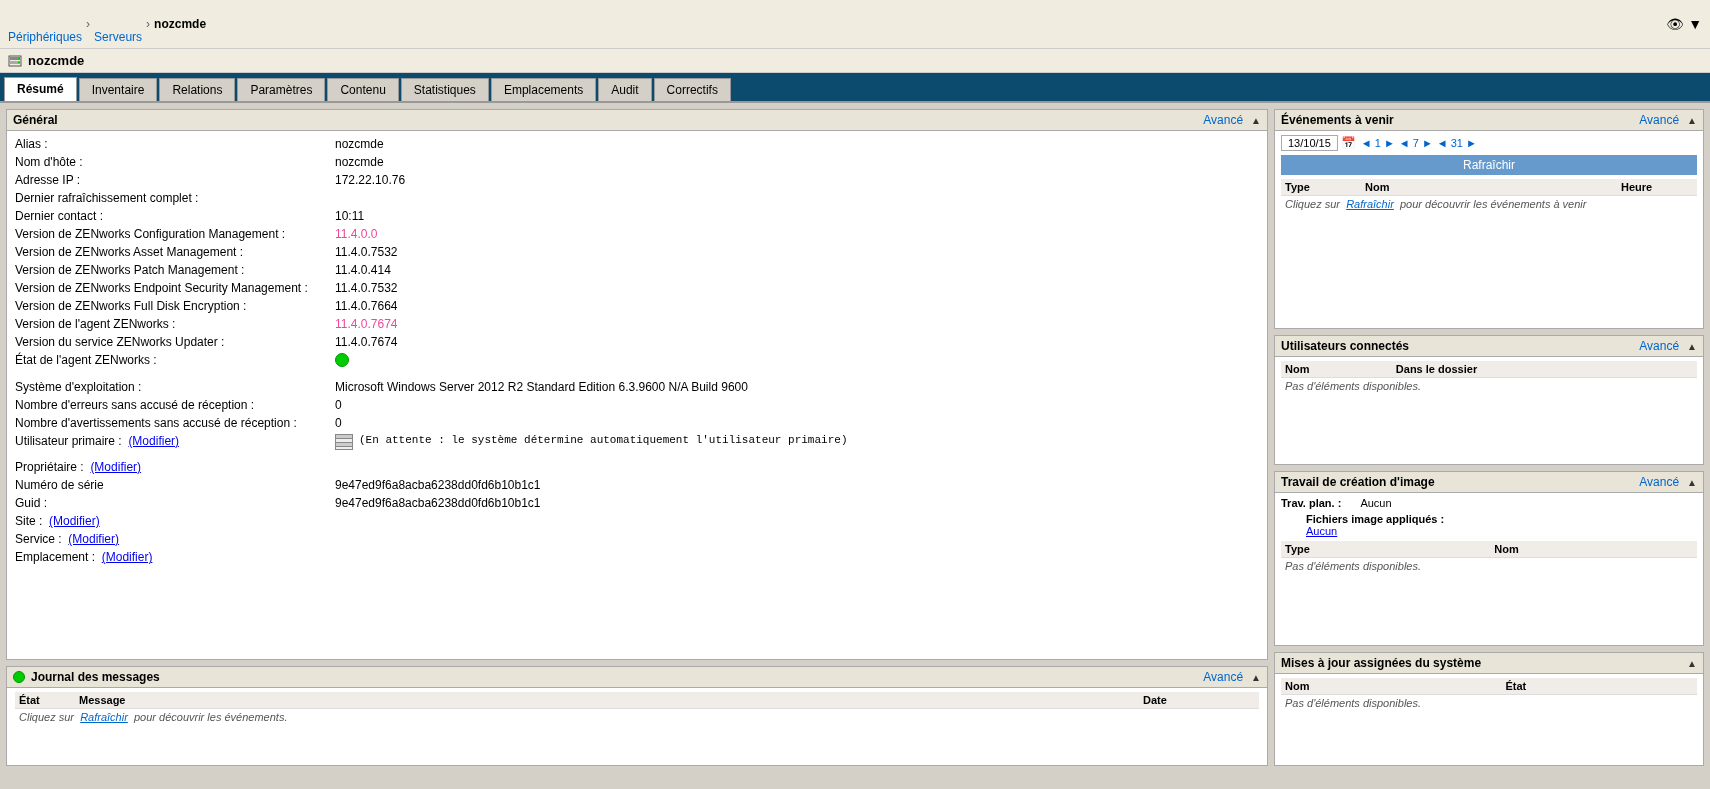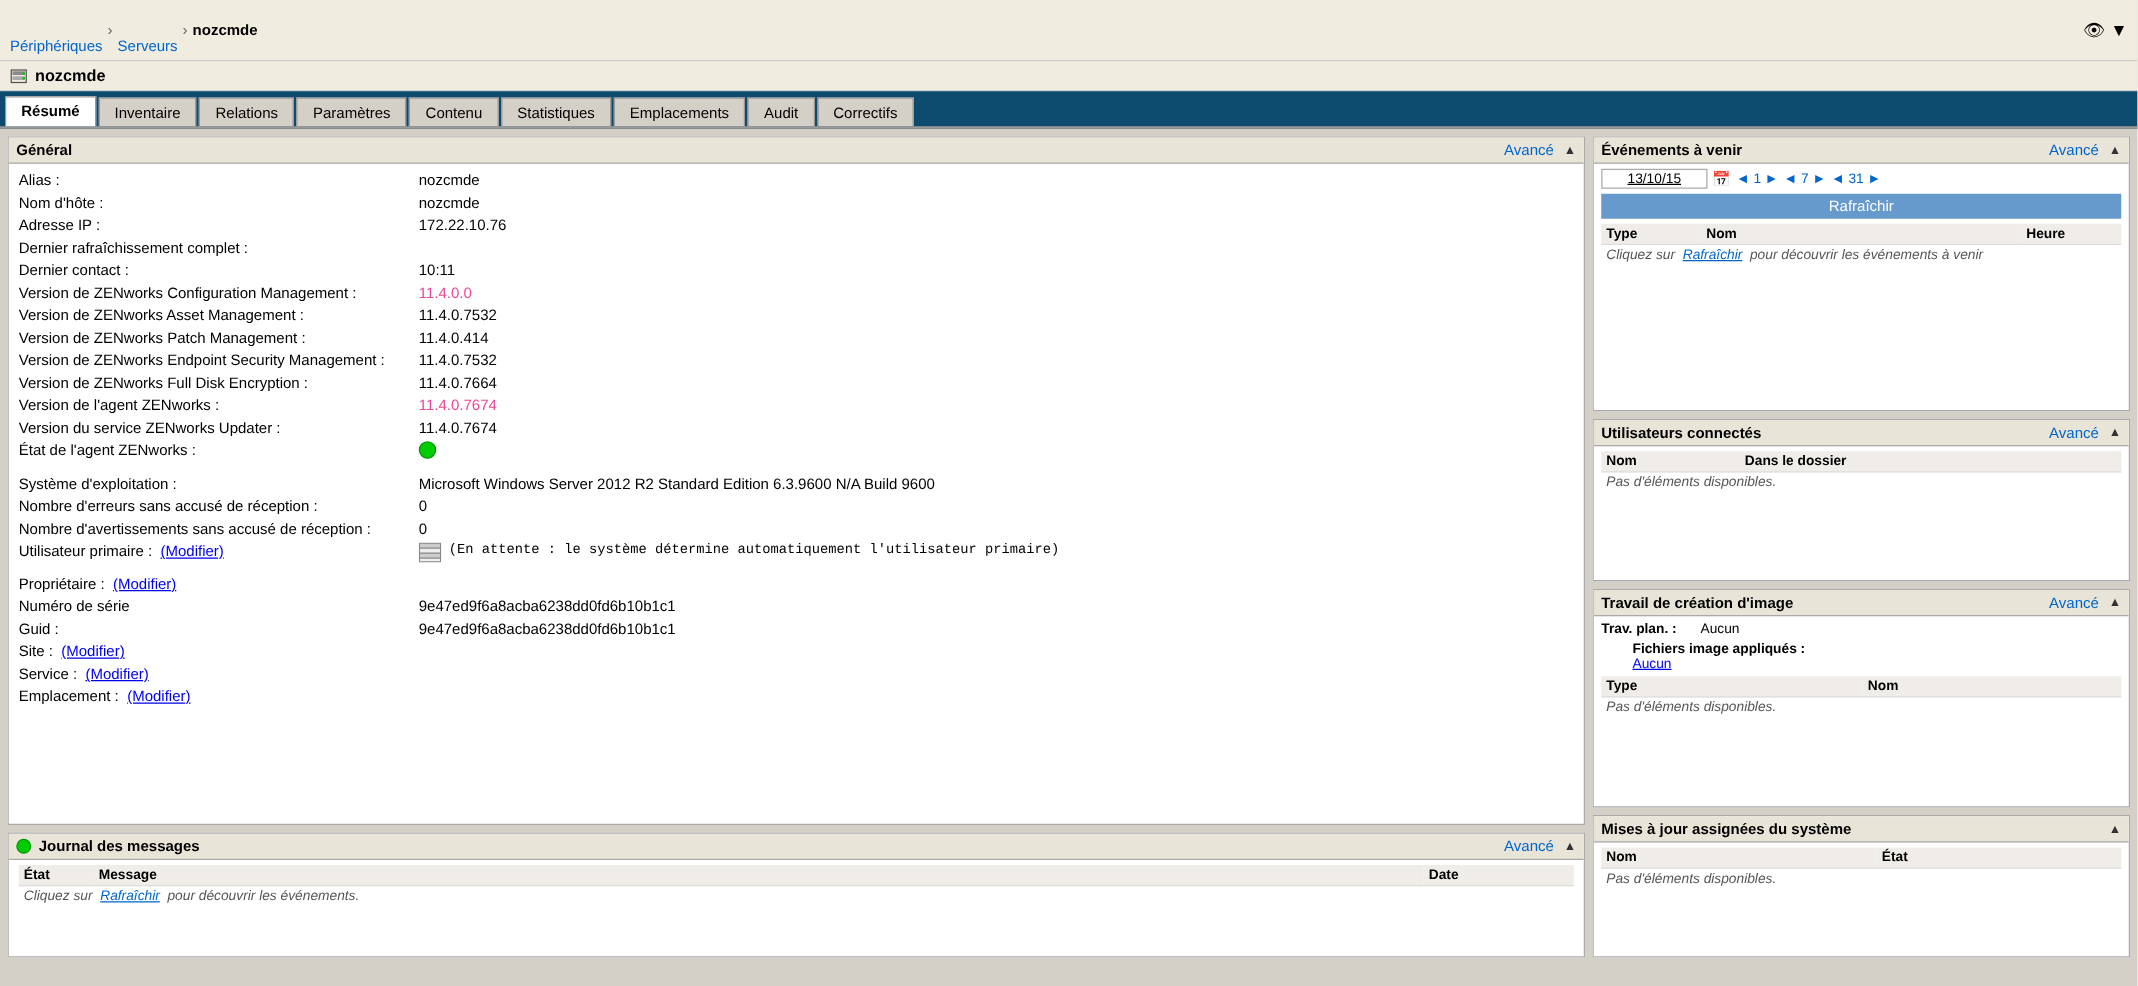--- a/index.html
+++ b/index.html
@@ -171,23 +171,22 @@
 
     .date-nav {
       display: flex;
       align-items: center;
       gap: 4px;
       margin-bottom: 4px;
       font-size: 11px;
     }
     .date-nav .date-field {
       border: 1px solid #aaa;
-      padding: 1px 20px;
+      padding: 1px 6px;
       font-size: 11px;
-      text-decoration: underline;
     }
     .date-nav .nav-btn {
       cursor: pointer;
       color: #0066cc;
     }
     .date-nav .cal-icon {
       font-size: 12px;
       cursor: pointer;
     }
 

